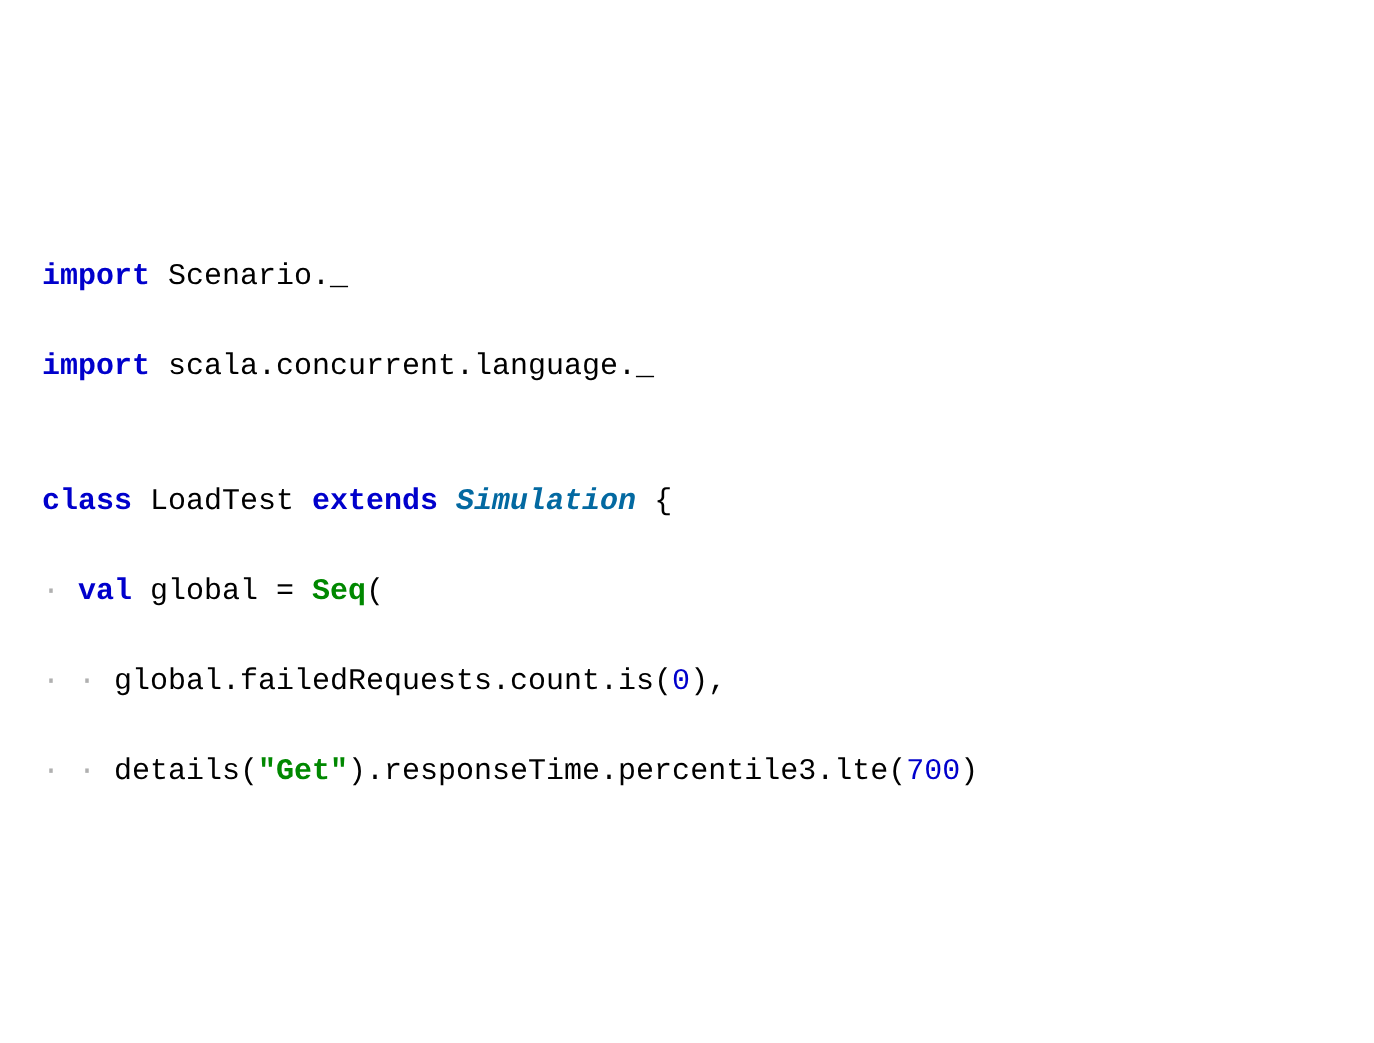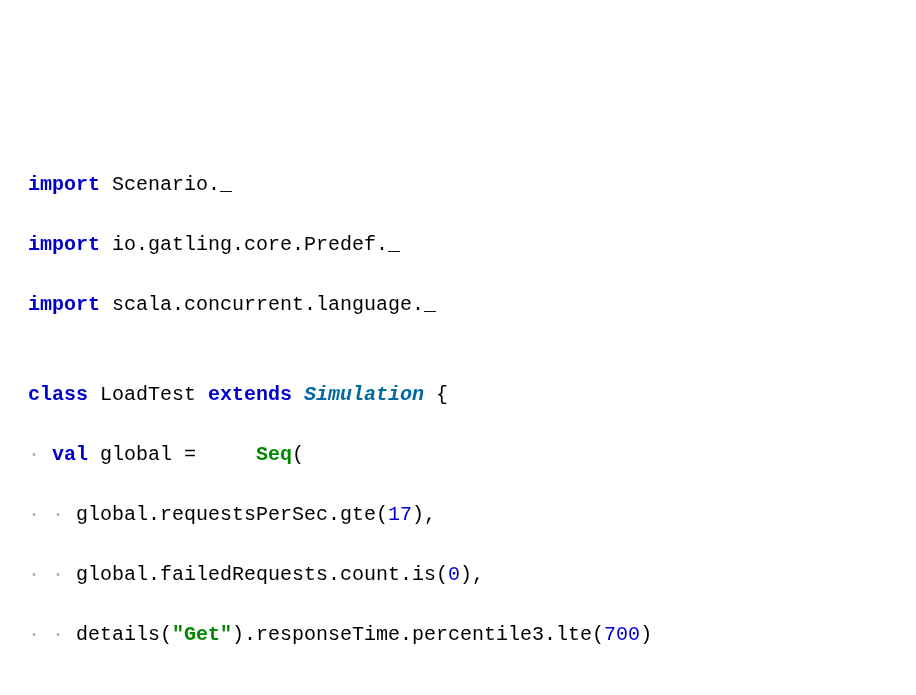--- a/index.html
+++ b/index.html
@@ -10,40 +10,38 @@
       line-height: 1.5;
       padding: 20px 28px;
       white-space: pre;
       color: #000000;
     }
     .code-container {
       display: block;
     }
     .line { display: block; }
     .kw { color: #0000cc; font-weight: bold; }
-    .type { color: #008800; font-weight: bold; margin-left: 48px; }
+    .type { color: #008800; font-weight: bold; }
     .italic-type { color: #0369a1; font-style: italic; font-weight: bold; }
     .txt { color: #000000; }
     .str { color: #008800; font-weight: bold; }
     .num { color: #0000cc; }
     .ws-dots { color: #b0b0b0; }
   </style>
 </head>
 <body>
 
 
 
 <div class="code-container">
 <span class="line"><span class="kw">import</span><span class="txt"> Scenario._</span></span>
-<span class="line"><span class="kw">import</span><span class="txt"> io.gatling.core.Predef._</span></span>
 <span class="line"><span class="kw">import</span><span class="txt"> scala.concurrent.language._</span></span>
 <span class="line"><span class="txt"></span></span>
 <span class="line"><span class="kw">class</span><span class="txt"> LoadTest </span><span class="kw">extends</span><span class="italic-type"> Simulation </span><span class="txt">{</span></span>
 <span class="line"><span class="ws-dots">· </span><span class="kw">val</span><span class="txt"> global = </span><span class="type">Seq</span><span class="txt">(</span></span>
-<span class="line"><span class="ws-dots">· · </span><span class="txt">global.requestsPerSec.gte(</span><span class="num">17</span><span class="txt">),</span></span>
 <span class="line"><span class="ws-dots">· · </span><span class="txt">global.failedRequests.count.is(</span><span class="num">0</span><span class="txt">),</span></span>
 <span class="line"><span class="ws-dots">· · </span><span class="txt">details(</span><span class="str">"Get"</span><span class="txt">).responseTime.percentile3.lte(</span><span class="num">700</span><span class="txt">)</span></span>
 
 <span class="line"><span class="txt"></span></span>
 
 
 
 
 <span class="line"><span class="txt"></span></span>
 

